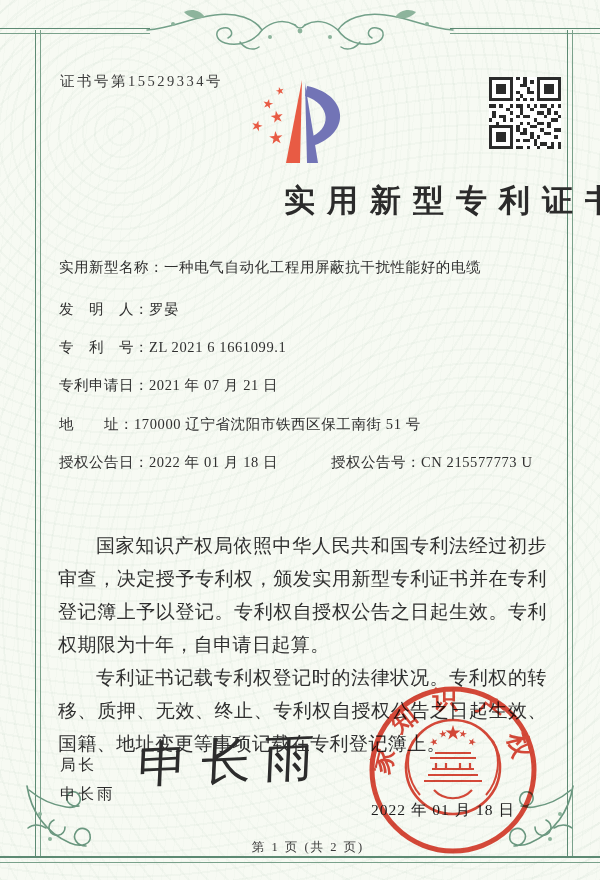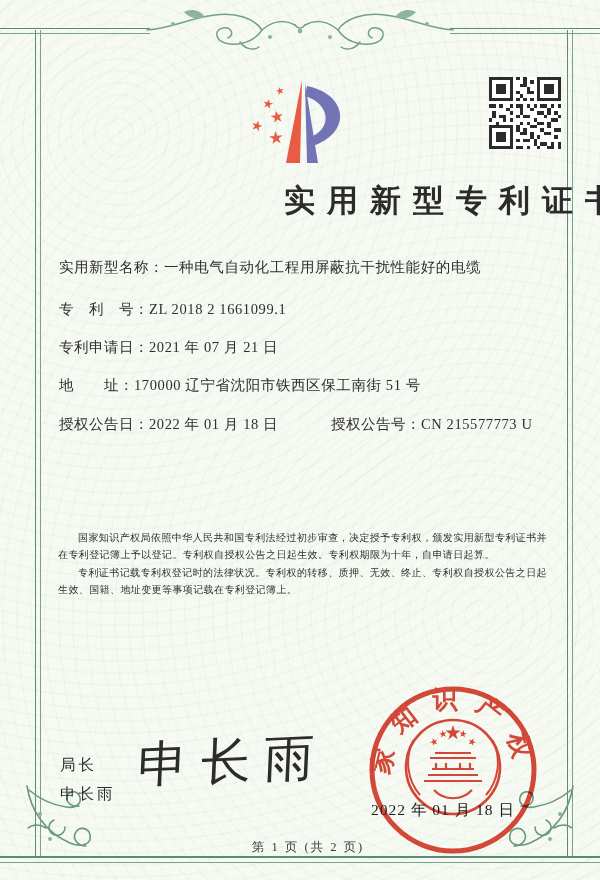--- a/index.html
+++ b/index.html
@@ -32,21 +32,21 @@
   .title{position:absolute;left:0;top:180px;width:100%;text-align:right;
          font-size:31px;font-weight:700;letter-spacing:12px;color:#2b2b2b;margin-left:28px;}
   
   .fields{position:absolute;left:59px;top:258px;width:488px;font-size:14.5px;line-height:1.25;}
   .field-row{position:relative;margin-bottom:20px;white-space:nowrap;}
   .field-row.first{margin-bottom:24px;}
   .field-label{letter-spacing:.5px;}
   .field-value{letter-spacing:.6px;}
   .grant-no-part{position:absolute;left:272px;top:0;}
   
-  .paras{position:absolute;left:58px;top:529px;width:489px;font-size:10px;
+  .paras{position:absolute;left:58px;top:529px;width:489px;font-size:19px;
          line-height:1.74;text-align:justify;letter-spacing:.4px;color:#303030;}
   .paras p{margin:0;text-indent:2em;}
   
   .signer{position:absolute;left:60px;top:743px;font-size:15.5px;line-height:1.85;letter-spacing:3px;color:#2d2d2d;margin-top:8px;}
   .signature{position:absolute;left:138px;top:728px;font-size:50px;letter-spacing:13px;
              color:#2c2c2c;transform:rotate(-2.5deg) skewX(-5deg);z-index:3;
              font-family:cursive,"Liberation Serif",serif;}
   .seal{position:absolute;left:366px;top:683px;width:174px;height:174px;mix-blend-mode:multiply;opacity:.93;z-index:2;}
   .seal-date{position:absolute;left:371px;top:800px;font-size:15.5px;letter-spacing:1px;color:#1c1c1c;z-index:4;}
   
@@ -93,20 +93,21 @@
     <g stroke="#6a977f" fill="none" stroke-width="1.6" stroke-linecap="round">
       <path d="M71,2 C67,27 53,48 28,59 C16,64 6,60 8,51 C9,44 18,42 22,48 C26,54 21,62 12,62"></path>
       <path d="M69,6 C56,17 45,21 32,23 C21,25 15,18 19,11 C22,6 30,7 31,13 C32,19 26,23 19,22"></path>
       <path d="M44,36 a8,8 0 1 1 -11,7"></path>
       <path d="M52,44 C58,40 65,40 70,44"></path>
       <circle cx="48" cy="55" r="2" fill="#8db49c" stroke="none"></circle>
       <circle cx="58" cy="30" r="2" fill="#8db49c" stroke="none"></circle>
     </g>
   </svg>
 
+  <div class="cert-no">证书号第15529334号</div>
 
   <svg class="logo" viewBox="0 0 140 96">
     <defs>
       <path id="lstar" d="M0,-1 L0.2245,-0.309 0.9511,-0.309 0.3633,0.118 0.5878,0.809 0,0.382 -0.5878,0.809 -0.3633,0.118 -0.9511,-0.309 -0.2245,-0.309 Z"></path>
     </defs>
     <g fill="#e85b44">
       <use href="#lstar" transform="translate(50,17) scale(4.2) rotate(-15)"></use>
       <use href="#lstar" transform="translate(38,30) scale(5.2) rotate(12)"></use>
       <use href="#lstar" transform="translate(47,43) scale(6.4) rotate(-10)"></use>
       <use href="#lstar" transform="translate(27,52) scale(5.6) rotate(15)"></use>
@@ -135,21 +136,24 @@
     </g>
   </svg>
 
   <div class="title">实用新型专利证书</div>
 
   <div class="fields">
     <div class="field-row first">
       <span class="field-label">实用新型名称：</span><span class="field-value">一种电气自动化工程用屏蔽抗干扰性能好的电缆</span>
     </div>
     <div class="field-row">
-      <span class="field-label">专　利　号：</span><span class="field-value">ZL 2018 2 1661099.1</span>
+      <span class="field-label">发　明　人：</span><span class="field-value">罗晏</span>
+    </div>
+    <div class="field-row">
+      <span class="field-label">专　利　号：</span><span class="field-value">ZL 2021 6 1661099.1</span>
     </div>
     <div class="field-row">
       <span class="field-label">专利申请日：</span><span class="field-value">2021 年 07 月 21 日</span>
     </div>
     <div class="field-row">
       <span class="field-label">地　　址：</span><span class="field-value">170000 辽宁省沈阳市铁西区保工南街 51 号</span>
     </div>
     <div class="field-row">
       <span><span class="field-label">授权公告日：</span><span class="field-value">2022 年 01 月 18 日</span></span>
       <span class="grant-no-part"><span class="field-label">授权公告号：</span><span class="field-value">CN 215577773 U</span></span>

